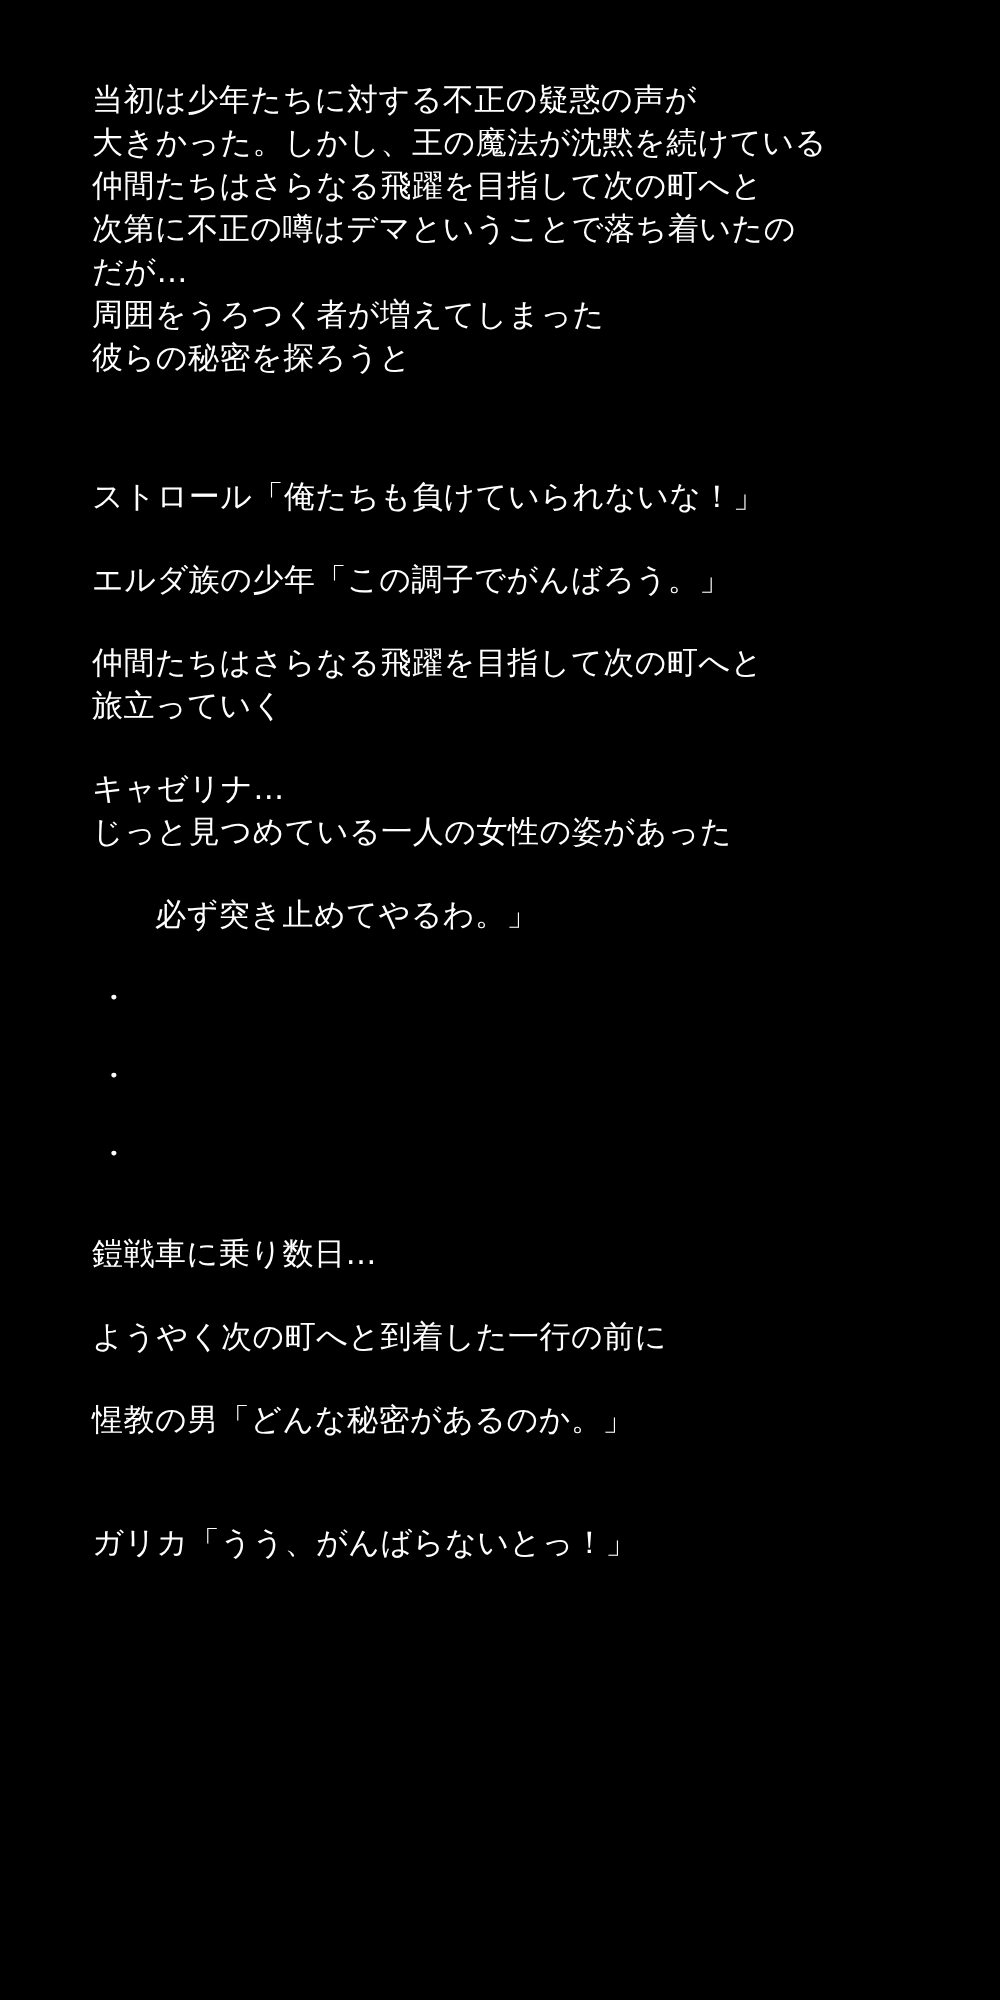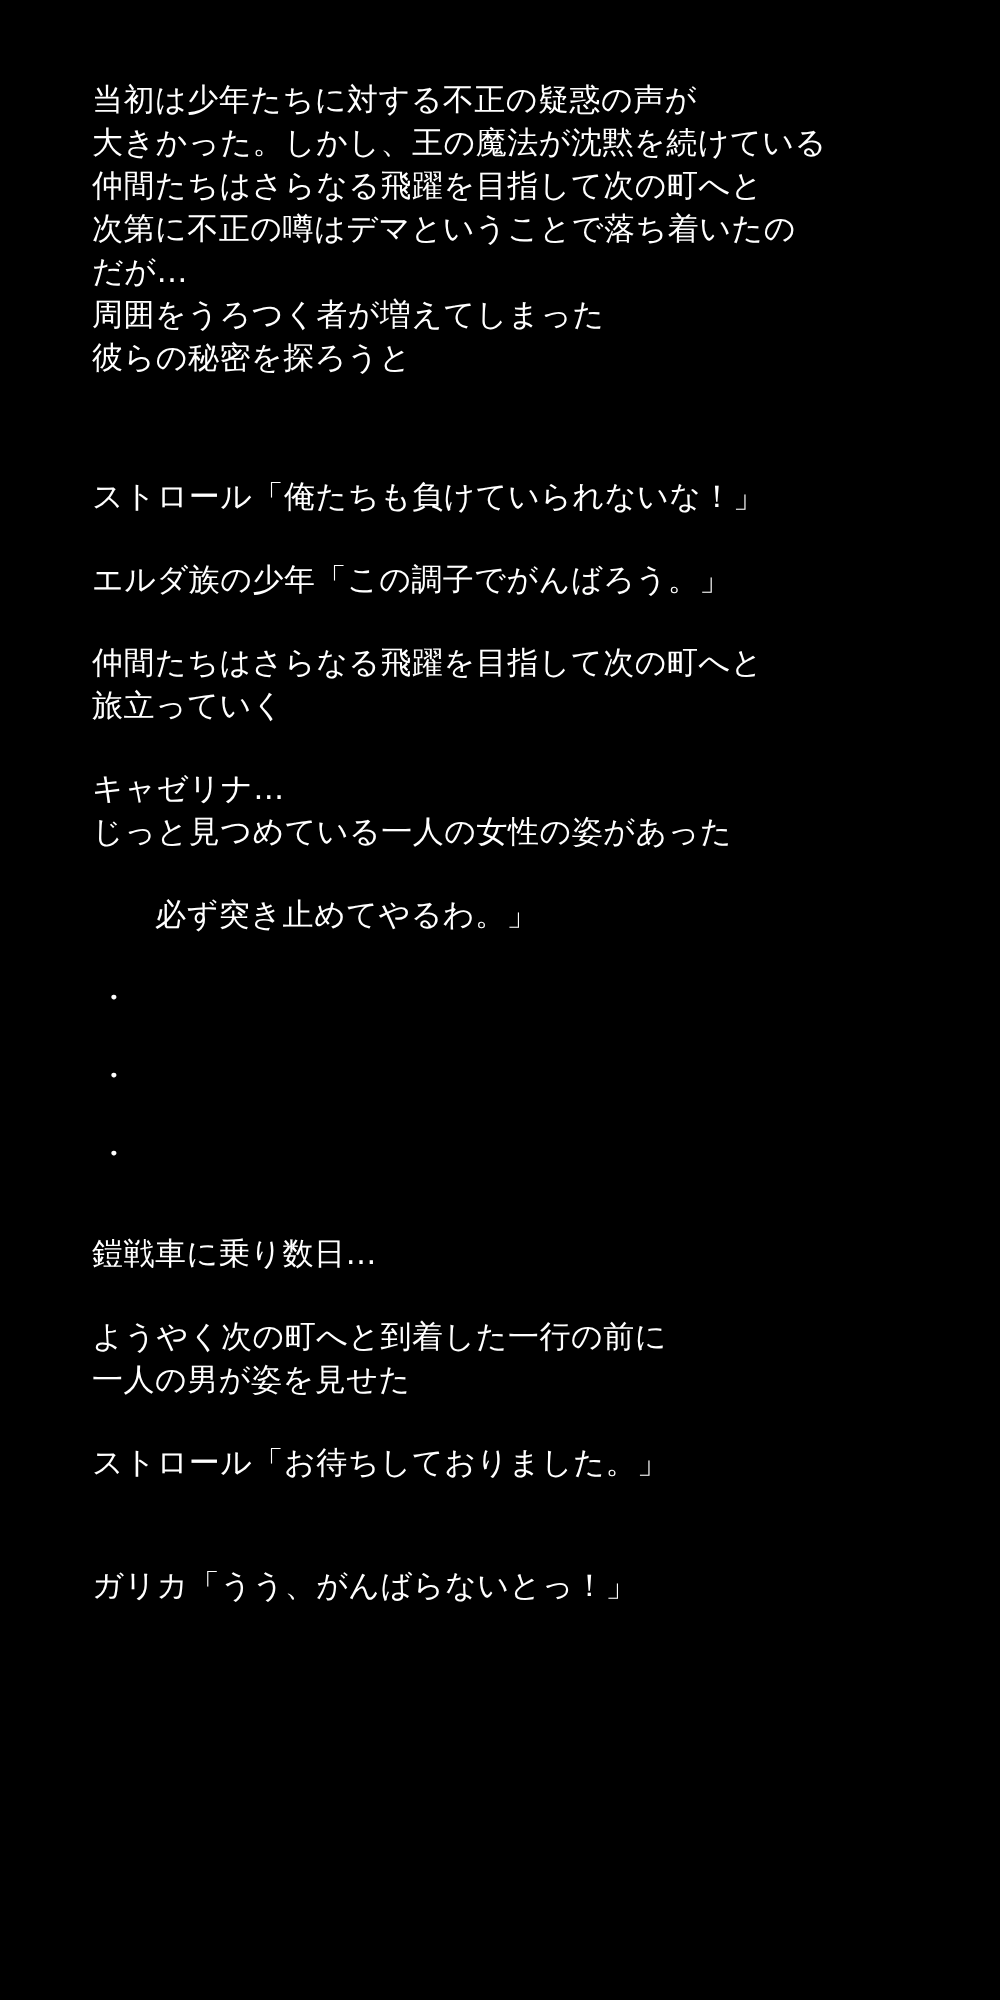--- a/index.html
+++ b/index.html
@@ -114,27 +114,26 @@
     <div class="gap-sm"></div>
 
     <div class="para">
       <span class="line">鎧戦車に乗り数日…</span>
     </div>
 
     <div class="gap-md"></div>
 
     <div class="para">
       <span class="line">ようやく次の町へと到着した一行の前に</span>
-      <span class="line">一人の男が姿を見せた</span>
     </div>
 
     <div class="gap-md"></div>
 
     <div class="para">
-      <span class="line">ストロール「お待ちしておりました。」</span>
+      <span class="line">惺教の男「どんな秘密があるのか。」</span>
     </div>
 
     <div class="gap-md"></div>
 
 
     <div class="gap-md"></div>
 
     <div class="para">
       <span class="line">ガリカ「うう、がんばらないとっ！」</span>
     </div>

